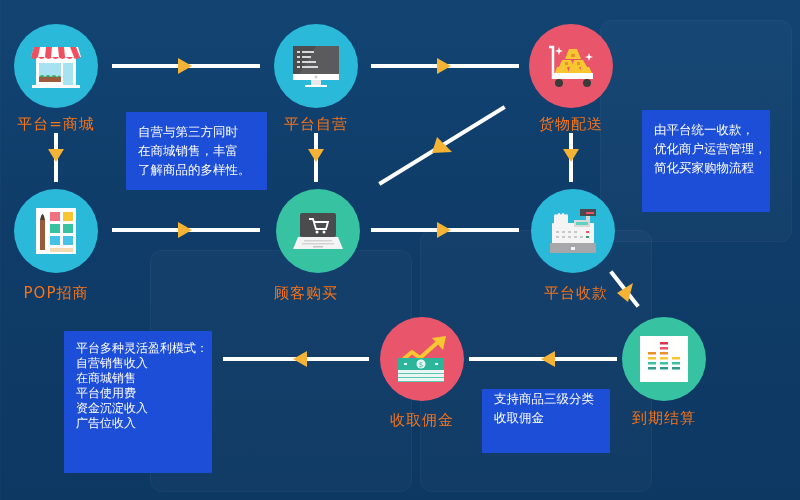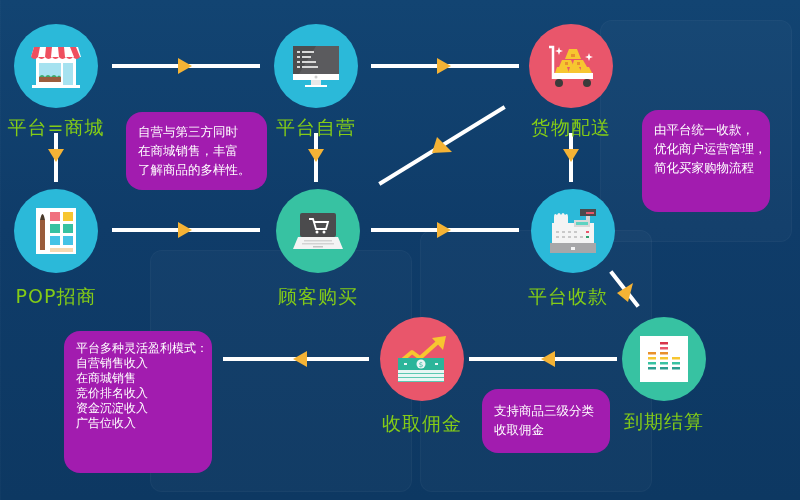--- a/index.html
+++ b/index.html
@@ -6,22 +6,22 @@
   body {
     width: 800px; height: 500px; overflow: hidden; position: relative;
     background: #103f6e;
     background-image:
       linear-gradient(90deg, rgba(255,255,255,0.02) 0 1px, transparent 1px 160px),
       linear-gradient(180deg, #124472 0%, #0f3c69 45%, #0d3862 100%);
     font-family: "DejaVu Sans", sans-serif;
   }
   .bgpanel { position: absolute; border-radius: 12px; background: rgba(255,255,255,0.025); border: 1px solid rgba(255,255,255,0.03); }
   .node { position: absolute; width: 84px; height: 84px; border-radius: 50%; display: flex; align-items: center; justify-content: center; }
-  .label { position: absolute; color: #84cc16; font-size: 19px; text-align: center; width: 110px; letter-spacing: 1px; }
-  .note { position: absolute; background: #a21caf; border-radius: 16px; color: #ffffff; font-size: 12.5px; line-height: 19px; padding: 10px 12px; box-sizing: border-box; }
+  .label { position: absolute; color: #f97316; font-size: 15px; text-align: center; width: 110px; letter-spacing: 1px; }
+  .note { position: absolute; background: #1d4ed8; border-radius: 1px; color: #ffffff; font-size: 12.5px; line-height: 19px; padding: 10px 12px; box-sizing: border-box; }
   .note .line { display: block; white-space: nowrap; }
   svg.flow { position: absolute; left: 0; top: 0; width: 800px; height: 500px; pointer-events: none; }
 </style>
 </head>
 <body>
 
 <div class="bgpanel" style="left:150px;top:250px;width:260px;height:240px;"></div>
 <div class="bgpanel" style="left:420px;top:230px;width:230px;height:260px;"></div>
 <div class="bgpanel" style="left:600px;top:20px;width:190px;height:220px;"></div>
 
@@ -139,21 +139,21 @@
       <path d="M17 8 h4 l3 10 h10 l2 -7 h-14"></path>
     </g>
     <circle cx="25" cy="21" r="1.5" fill="#ffffff"></circle>
       <circle cx="32" cy="21" r="1.5" fill="#ffffff"></circle>
     <polygon points="6,26 46,26 51,38 1,38" fill="#f4f4f4"></polygon>
     <rect x="12" y="29" width="28" height="1.5" fill="#d3d3d3"></rect>
     <rect x="10" y="32" width="32" height="1.5" fill="#d3d3d3"></rect>
     <rect x="21" y="35" width="10" height="1.5" fill="#c4c4c4"></rect>
   </svg>
 </div>
-<div class="label" style="left:263px;top:284px;">顾客购买</div>
+<div class="label" style="left:251px;top:284px;">顾客购买</div>
 
 <div class="node" style="left:531px;top:189px;background:#2bb9d9;">
   <svg width="54" height="48" viewBox="0 0 54 48">
     <rect x="34" y="2" width="16" height="7" fill="#4b4b4d"></rect>
     <rect x="40" y="5" width="8" height="2" fill="#e9566b"></rect>
     <rect x="40" y="9" width="4" height="5" fill="#d9d9d9"></rect>
     <path d="M8 10 q0 -5 3 -2 q2 -4 4 0 q2 -4 4 0 q3 -3 3 2 v6 h-14z" fill="#f4f4f4"></path>
     <rect x="6" y="16" width="42" height="20" fill="#f4f4f4"></rect>
     <rect x="28" y="13" width="16" height="7" fill="#d9d9d9"></rect>
     <rect x="30" y="15" width="12" height="3" fill="#5fd3c2"></rect>
@@ -230,21 +230,21 @@
 <div class="note" style="left:642px;top:110px;width:128px;height:102px;">
   <span class="line">由平台统一收款，</span>
   <span class="line">优化商户运营管理，</span>
   <span class="line">简化买家购物流程</span>
 </div>
 
 <div class="note" style="left:64px;top:331px;width:148px;height:142px;padding-top:10px;line-height:15px;font-size:12px;">
   <span class="line">平台多种灵活盈利模式：</span>
   <span class="line">自营销售收入</span>
   <span class="line">在商城销售</span>
-  <span class="line">竞价排名收入</span>
+  <span class="line">平台使用费</span>
   <span class="line">资金沉淀收入</span>
   <span class="line">广告位收入</span>
 </div>
 
-<div class="note" style="left:482px;top:389px;width:128px;height:64px;padding-top:12px;">
+<div class="note" style="left:482px;top:389px;width:128px;height:64px;padding-top:0;">
   <span class="line">支持商品三级分类</span>
   <span class="line">收取佣金</span>
 </div>
 
 </body></html>

